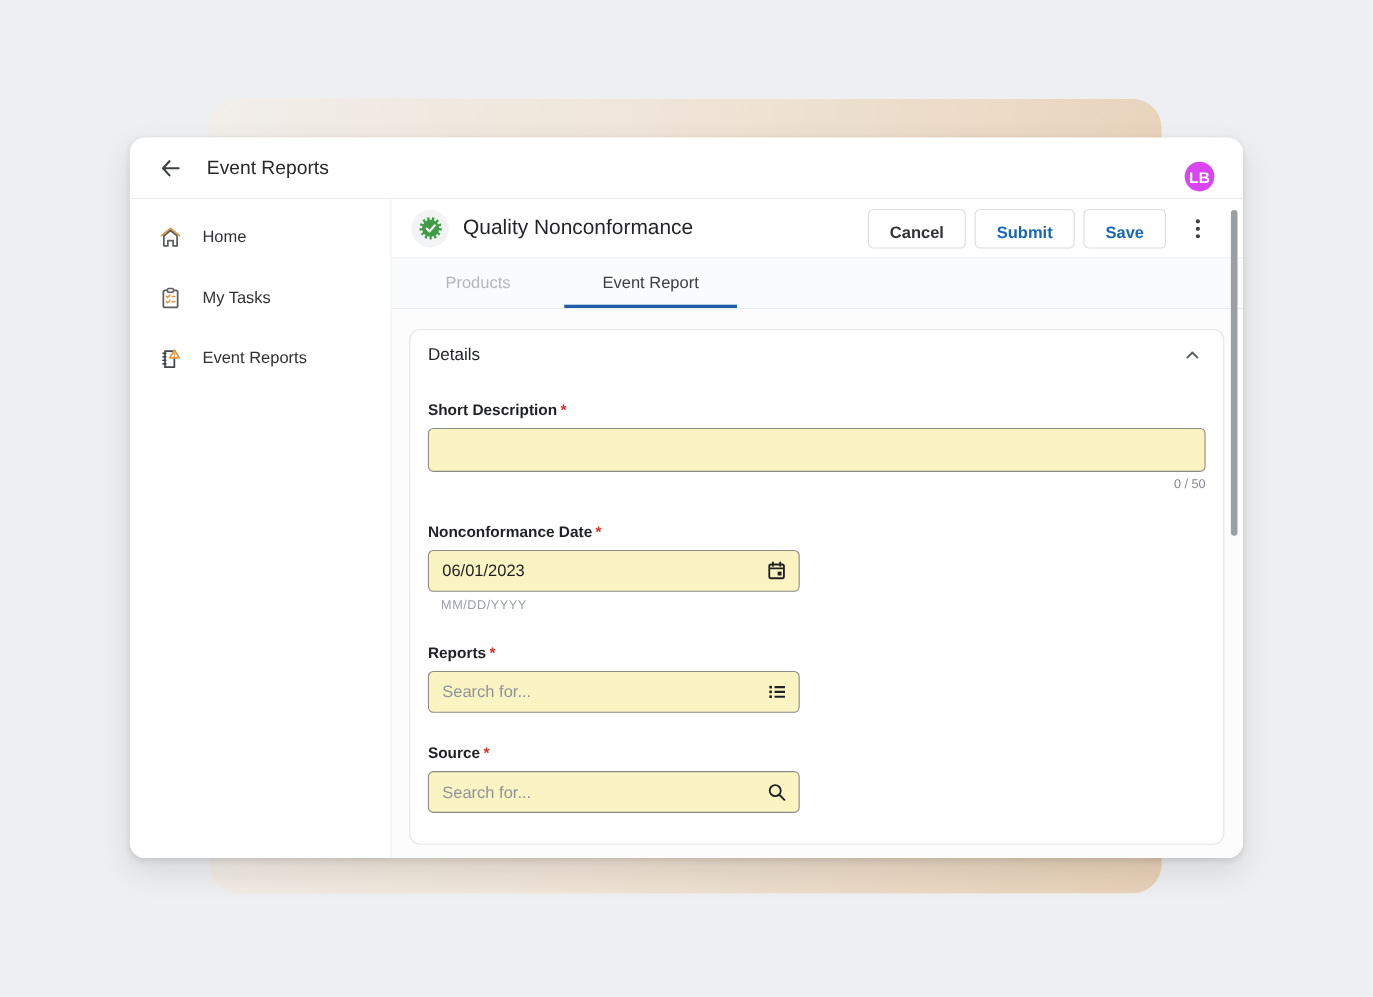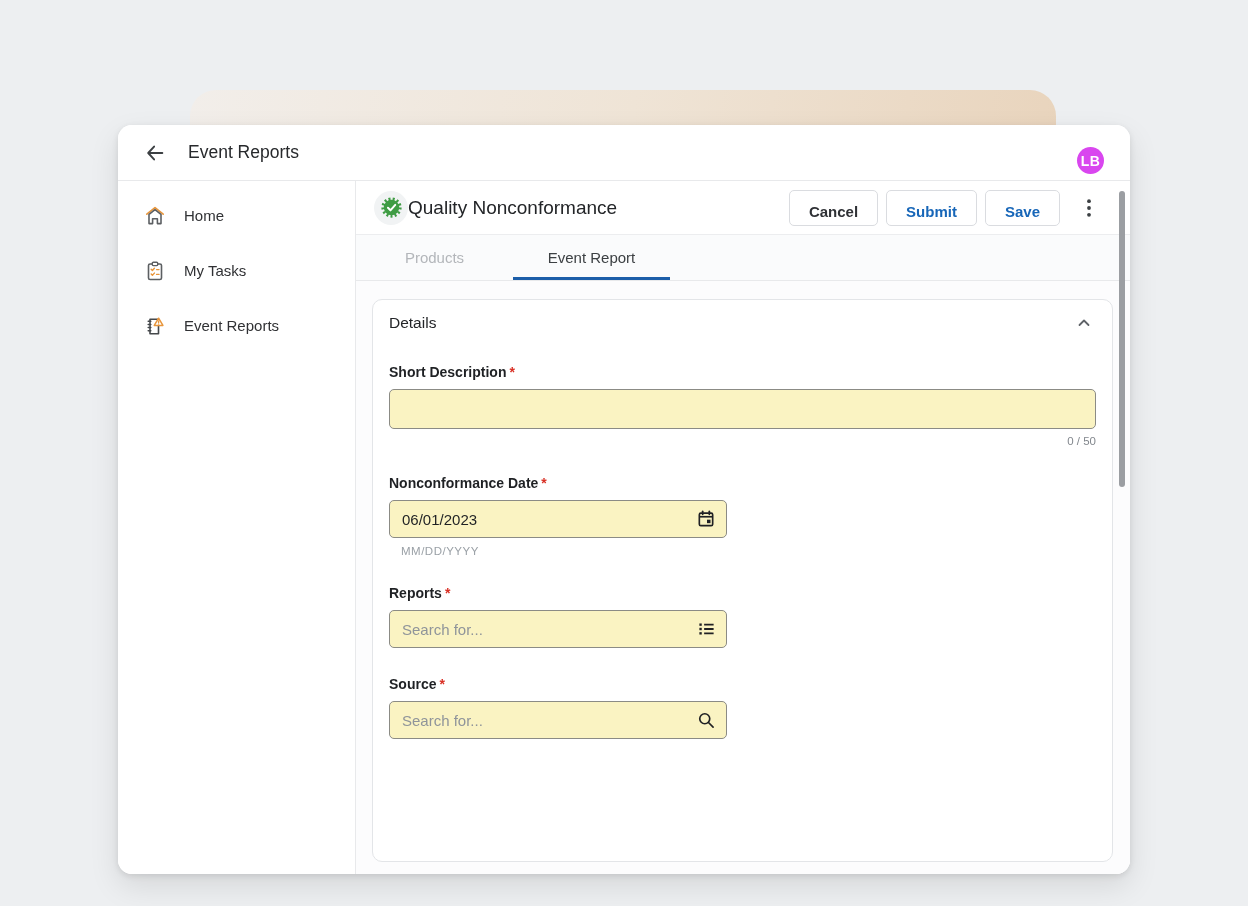--- a/index.html
+++ b/index.html
@@ -14,21 +14,21 @@
 
   
   .backdrop {
     position:absolute; left:190px; top:90px; width:866px; height:722px;
     border-radius:26px;
     background:linear-gradient(100deg,#f2eeea 0%,#efe4d6 45%,#e7d0b6 100%);
   }
 
   
   .window {
-    position:absolute; left:118px; top:125px; width:1012px; height:749px;
+    position:absolute; left:118px; top:125px; width:1012px; height:655px;
     background:#ffffff; border-radius:14px;
     box-shadow:0 2px 6px rgba(0,0,0,.10), 0 12px 30px rgba(0,0,0,.10);
     display:flex; flex-direction:column; overflow:hidden;
   }
 
   .topbar {
     height:56px; flex:0 0 56px; display:flex; align-items:center;
     padding:0 26px 0 26px; border-bottom:1px solid #e8e9eb; background:#fff;
   }
   .topbar-title { font-size:17.5px; color:#27292c; margin-left:22px; }
@@ -52,21 +52,21 @@
   .main { flex:1; display:flex; flex-direction:column; min-width:0; position:relative; background:#fff; }
 
   .record-header {
     height:54px; flex:0 0 54px; display:flex; align-items:center;
     padding:0 30px 0 18px; background:#fff; border-bottom:1px solid #ecedef;
   }
   .badge-circle {
     width:34px; height:34px; border-radius:50%; background:#f1f3f4;
     display:flex; align-items:center; justify-content:center;
   }
-  .record-title { font-size:19px; color:#232528; }
+  .record-title { font-size:19px; color:#232528; margin-left:13px; }
   .actions { margin-left:auto; display:flex; align-items:center; gap:8px; }
   .btn {
     height:36px; padding:12px 19px; background:#fff; border:1px solid #dadce0;
     border-radius:5px; font-family:inherit; font-size:15px; font-weight:600; cursor:pointer;
   }
   .btn-neutral { color:#2f3135; }
   .btn-primary { color:#1766b8; }
   .kebab { margin-left:10px; width:22px; height:26px; display:flex; align-items:center; justify-content:center; cursor:pointer; background:none; border:none; }
 
   .tabbar {

